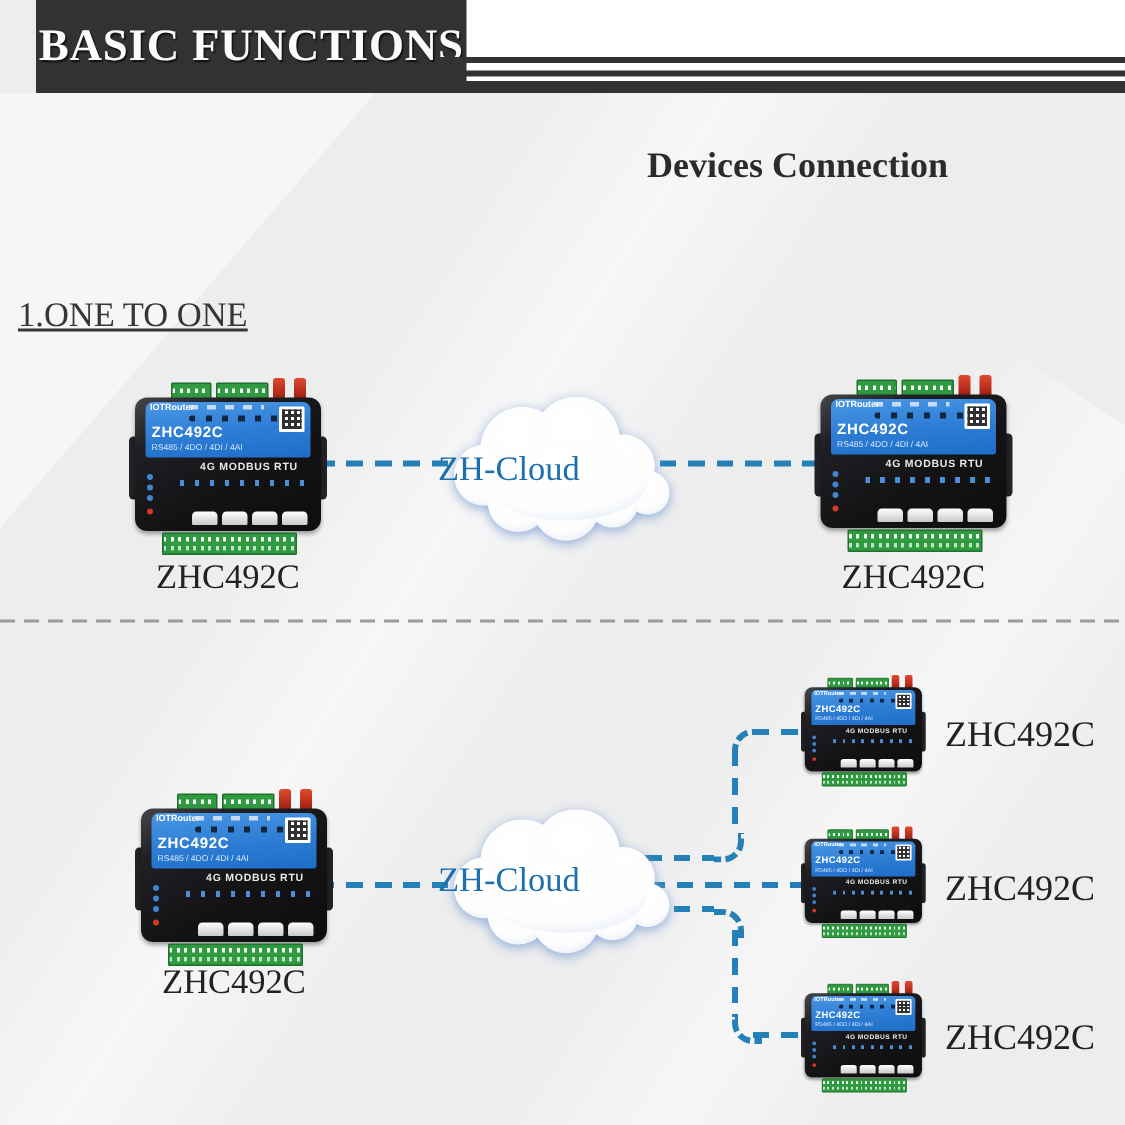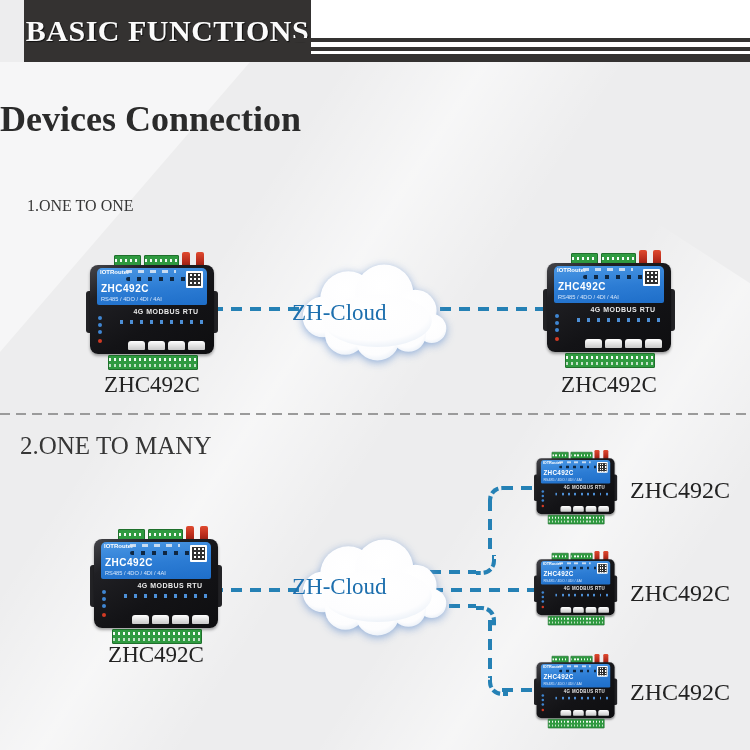--- a/index.html
+++ b/index.html
@@ -20,26 +20,26 @@
           display:flex;align-items:center;justify-content:center;margin-left:24px;}
   .banner-text{color:#fbfbfb;font-weight:bold;font-size:30px;letter-spacing:.5px;
                text-shadow:1px 1px 1px rgba(0,0,0,.7);}
   .stripe{position:absolute;left:290px;width:460px;background:#343231;z-index:5;}
   .stripe1{top:38px;height:4px;}
   .stripe2{top:47px;height:4px;}
   .stripe3{top:54px;height:8px;}
   .header-white{position:absolute;left:287px;top:0;width:463px;height:62px;background:#fff;z-index:4;}
 
   
-  .main-title{position:absolute;left:0;top:98px;width:632px;text-align:left;z-index:3;
-              font-size:36px;font-weight:bold;color:#2b2b2b;}
+  .main-title{position:absolute;left:0;top:98px;width:632px;text-align:right;z-index:3;
+              font-size:24px;font-weight:bold;color:#2b2b2b;}
   .main-sub{position:absolute;left:0;top:150px;width:750px;text-align:center;z-index:3;
             font-size:21px;color:#2e2e2e;}
   .sec-heading{position:absolute;z-index:3;color:#363636;}
-  .h1{left:27px;top:197px;font-size:16px;}
+  .h1{left:12px;top:197px;font-size:23px;text-decoration:underline;}
   .h2{left:20px;top:432px;font-size:25px;}
   .divider{position:absolute;left:0;top:413px;width:750px;height:2px;z-index:2;
            background:repeating-linear-gradient(90deg,#9b9b9b 0 10px,transparent 10px 16px);}
 
   
   .dash-h{position:absolute;height:4px;z-index:1;
           background:repeating-linear-gradient(90deg,#2581b5 0 11px,transparent 11px 19px);}
   .dash-v{position:absolute;width:4px;z-index:1;
           background:repeating-linear-gradient(180deg,#2581b5 0 11px,transparent 11px 19px);}
   .dash-c{position:absolute;width:16px;height:16px;z-index:1;}
@@ -145,21 +145,20 @@
     <span class="banner-text">BASIC FUNCTIONS</span>
   </div>
   <div class="stripe stripe1"></div>
   <div class="stripe stripe2"></div>
   <div class="stripe stripe3"></div>
 
   <div class="main-title">Devices Connection</div>
 
   <div class="sec-heading h1">1.ONE TO ONE</div>
   <div class="divider"></div>
-  <div class="sec-heading h2">2.ONE TO MANY</div>
 
   <div class="dash-h" style="left:212px;top:307px;width:334px;"></div>
 
   <div class="dash-h" style="left:212px;top:588px;width:104px;"></div>
   <div class="dash-h" style="left:432px;top:588px;width:105px;"></div>
 
   <div class="dash-h" style="left:430px;top:570px;width:46px;"></div>
   <div class="dash-c c-br" style="left:476px;top:555px;"></div>
   <div class="dash-v" style="left:488px;top:500px;height:56px;"></div>
   <div class="dash-c c-tl" style="left:488px;top:486px;"></div>

